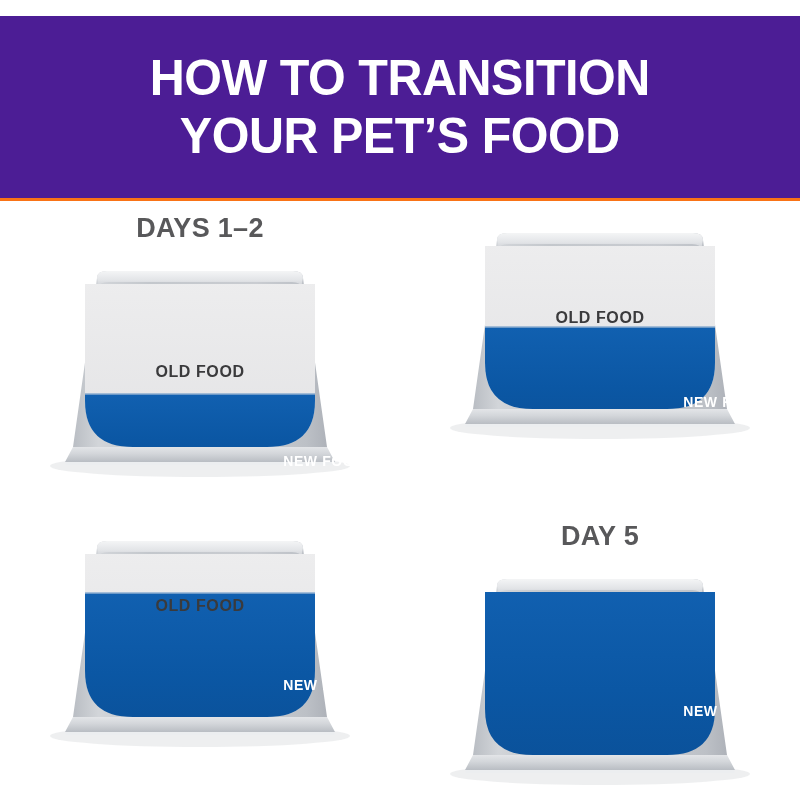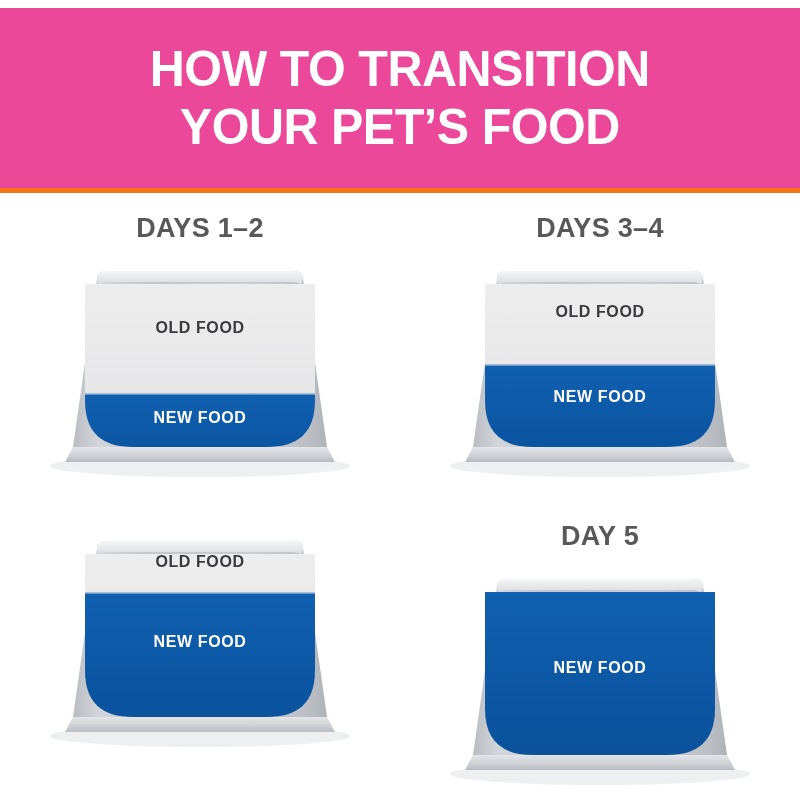--- a/index.html
+++ b/index.html
@@ -6,25 +6,25 @@
   html,body { width:800px; height:800px; }
   body {
     font-family:"Liberation Sans", sans-serif;
     background:#ffffff;
     overflow:hidden;
   }
   #root { position:relative; width:800px; height:800px; background:#ffffff; }
 
   
   .header {
-    position:absolute; left:0; top:8px; width:800px; height:185px;
-    background:#ec4899;
+    position:absolute; left:0; top:16px; width:800px; height:185px;
+    background:#4c1d95;
     display:flex; flex-direction:column;
     align-items:center; justify-content:center;
-    border-bottom:5px solid #f97316;
+    border-bottom:3px solid #f97316;
   }
   .header-line {
     color:#ffffff;
     font-weight:bold;
     font-size:50px;
     line-height:58px;
     letter-spacing:-0.5px;
     text-align:center;
     white-space:nowrap;
     font-stretch:condensed;
@@ -57,23 +57,24 @@
   .bowl-wrap { position:relative; width:330px; height:240px; }
   .bowl-svg { display:block; width:330px; height:240px; }
 
   .food-label {
     position:absolute;
     width:100%;
     text-align:center;
     font-weight:bold;
     white-space:nowrap;
     pointer-events:none;
+    margin-top:44px;
   }
   .label-old { color:#3a3a3c; font-size:16px; letter-spacing:0.6px; }
-  .label-new { color:#ffffff; font-size:16px; letter-spacing:0.6px; }
+  .label-new { color:#ffffff; font-size:14px; letter-spacing:0.6px;text-align:right; }
 </style>
 </head>
 <body>
 
 <div id="root">
 
   <div class="header">
     <div class="header-line">HOW TO TRANSITION</div>
     <div class="header-line">YOUR PET’S FOOD</div>
   </div>
@@ -126,21 +127,20 @@
             <rect x="40" y="143.5" width="250" height="90" fill="url(#new1)"></rect>
             <rect x="40" y="142" width="250" height="2" fill="#5e8fc4" opacity="0.5"></rect>
           </g>
         </svg>
         <div class="food-label label-old" style="top:68px;">OLD FOOD</div>
         <div class="food-label label-new" style="top:158px;">NEW FOOD</div>
       </div>
     </div>
 
     <div class="panel">
-      <div class="panel-title">DAYS 3–4</div>
       <div class="bowl-wrap">
         <svg class="bowl-svg" viewBox="0 0 330 240">
           <defs>
             <linearGradient id="body2" x1="0" y1="0" x2="1" y2="0">
               <stop offset="0" stop-color="#b9bdc3"></stop>
                 <stop offset="0.10" stop-color="#d2d5d9"></stop>
               <stop offset="0.30" stop-color="#c3c7cc"></stop>
                 <stop offset="0.72" stop-color="#c9ccd1"></stop>
               <stop offset="0.92" stop-color="#bcc0c6"></stop>
                 <stop offset="1" stop-color="#aeb2b9"></stop>

